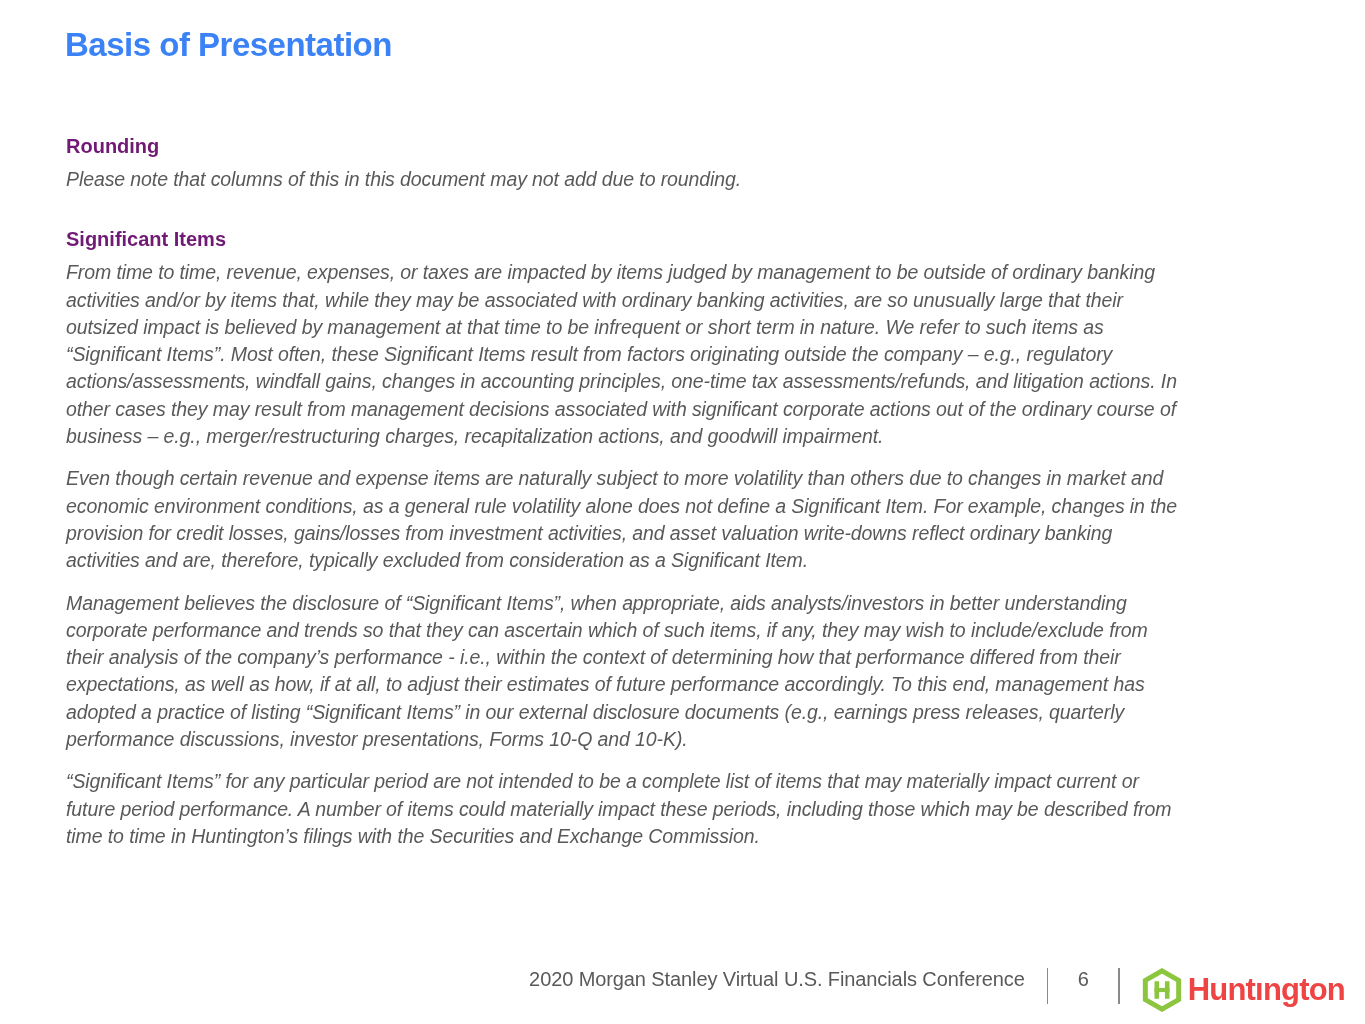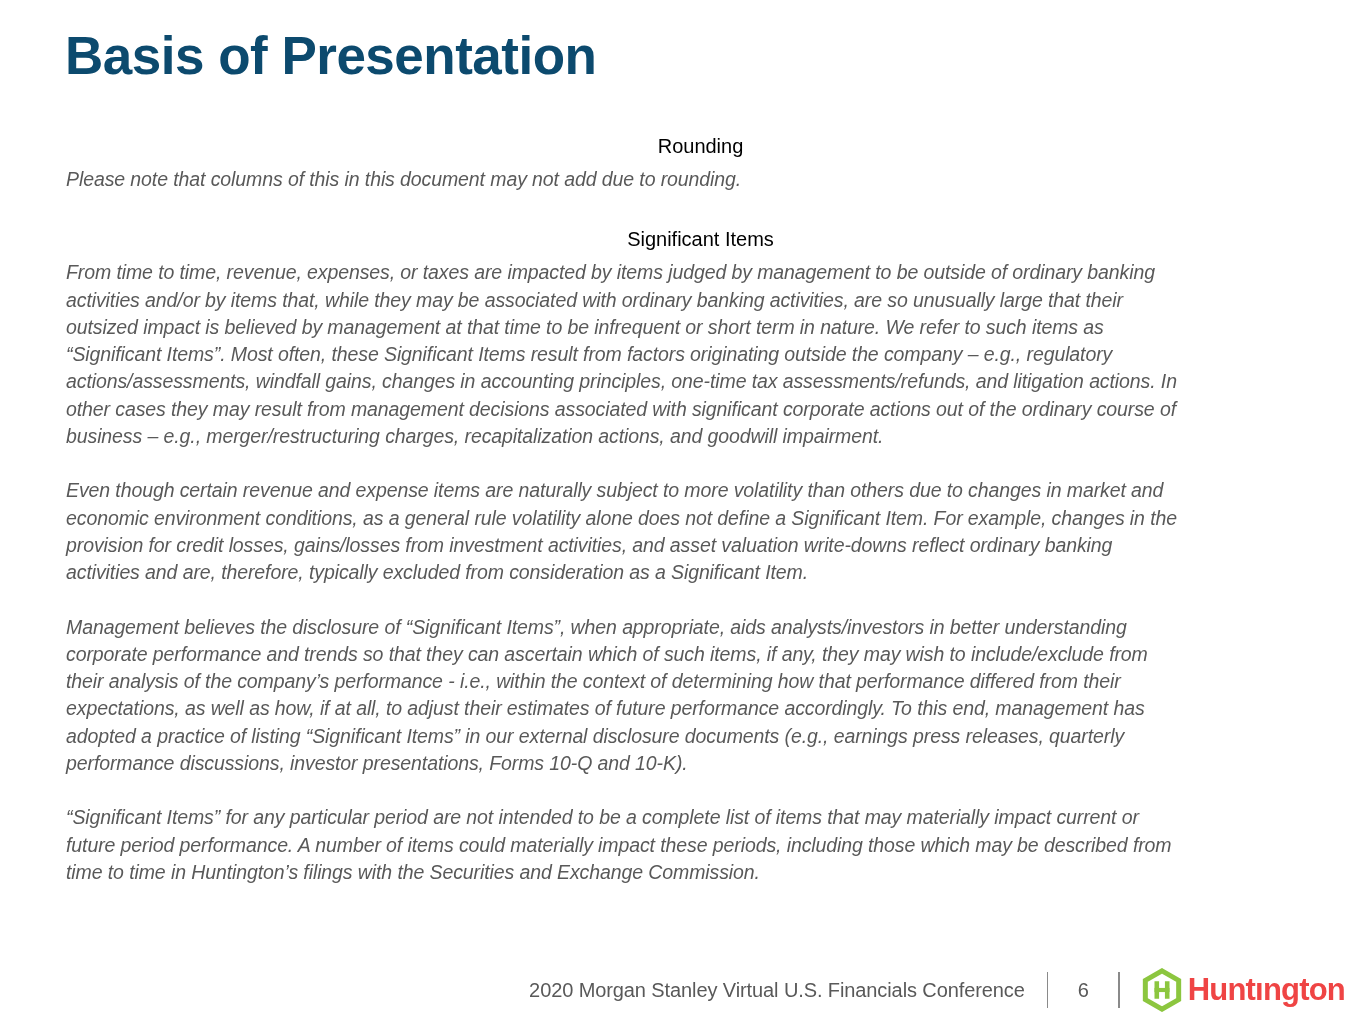--- a/index.html
+++ b/index.html
@@ -10,57 +10,56 @@
     font-family: "Liberation Sans", sans-serif;
     position: relative;
     overflow: hidden;
   }
   .slide { position: absolute; inset: 0; }
 
   .page-title {
     position: absolute;
     left: 65px; top: 26px;
     margin: 0;
-    font-size: 53px;
+    font-size: 33px;
     line-height: 1.15;
     font-weight: 600;
     letter-spacing: -0.5px;
-    color: #0c4a6e;
+    color: #3b82f6;
   }
 
   .content {
     position: absolute;
     left: 66px; top: 133px; right: 30px;
   }
   .section-heading {
     margin: 0 0 6px 0;
     font-size: 20px;
     line-height: 27px;
-    font-weight: 400;
-    color: #000000;
-    text-align: center;
+    font-weight: 700;
+    color: #701a75;
   }
   .section-heading.spaced { margin-top: 33px; }
   .body-para {
     margin: 0;
     font-size: 19.5px;
     line-height: 27.3px;
     font-style: italic;
     color: #595959;
     letter-spacing: -0.1px;
     white-space: pre;
   }
-  .body-para + .body-para { margin-top: 27px; }
+  .body-para + .body-para { margin-top: 15px; }
 
   .footer {
     position: absolute;
     left: 12px; right: 20px; bottom: 12px;
     display: flex;
     justify-content: flex-end;
-    align-items: center;
+    align-items: flex-start;
     gap: 22px;
   }
   .footer-text {
     font-size: 20px;
     color: #595959;
     letter-spacing: -0.1px;
   }
   .footer-sep {
     width: 1.5px;
     height: 36px;

